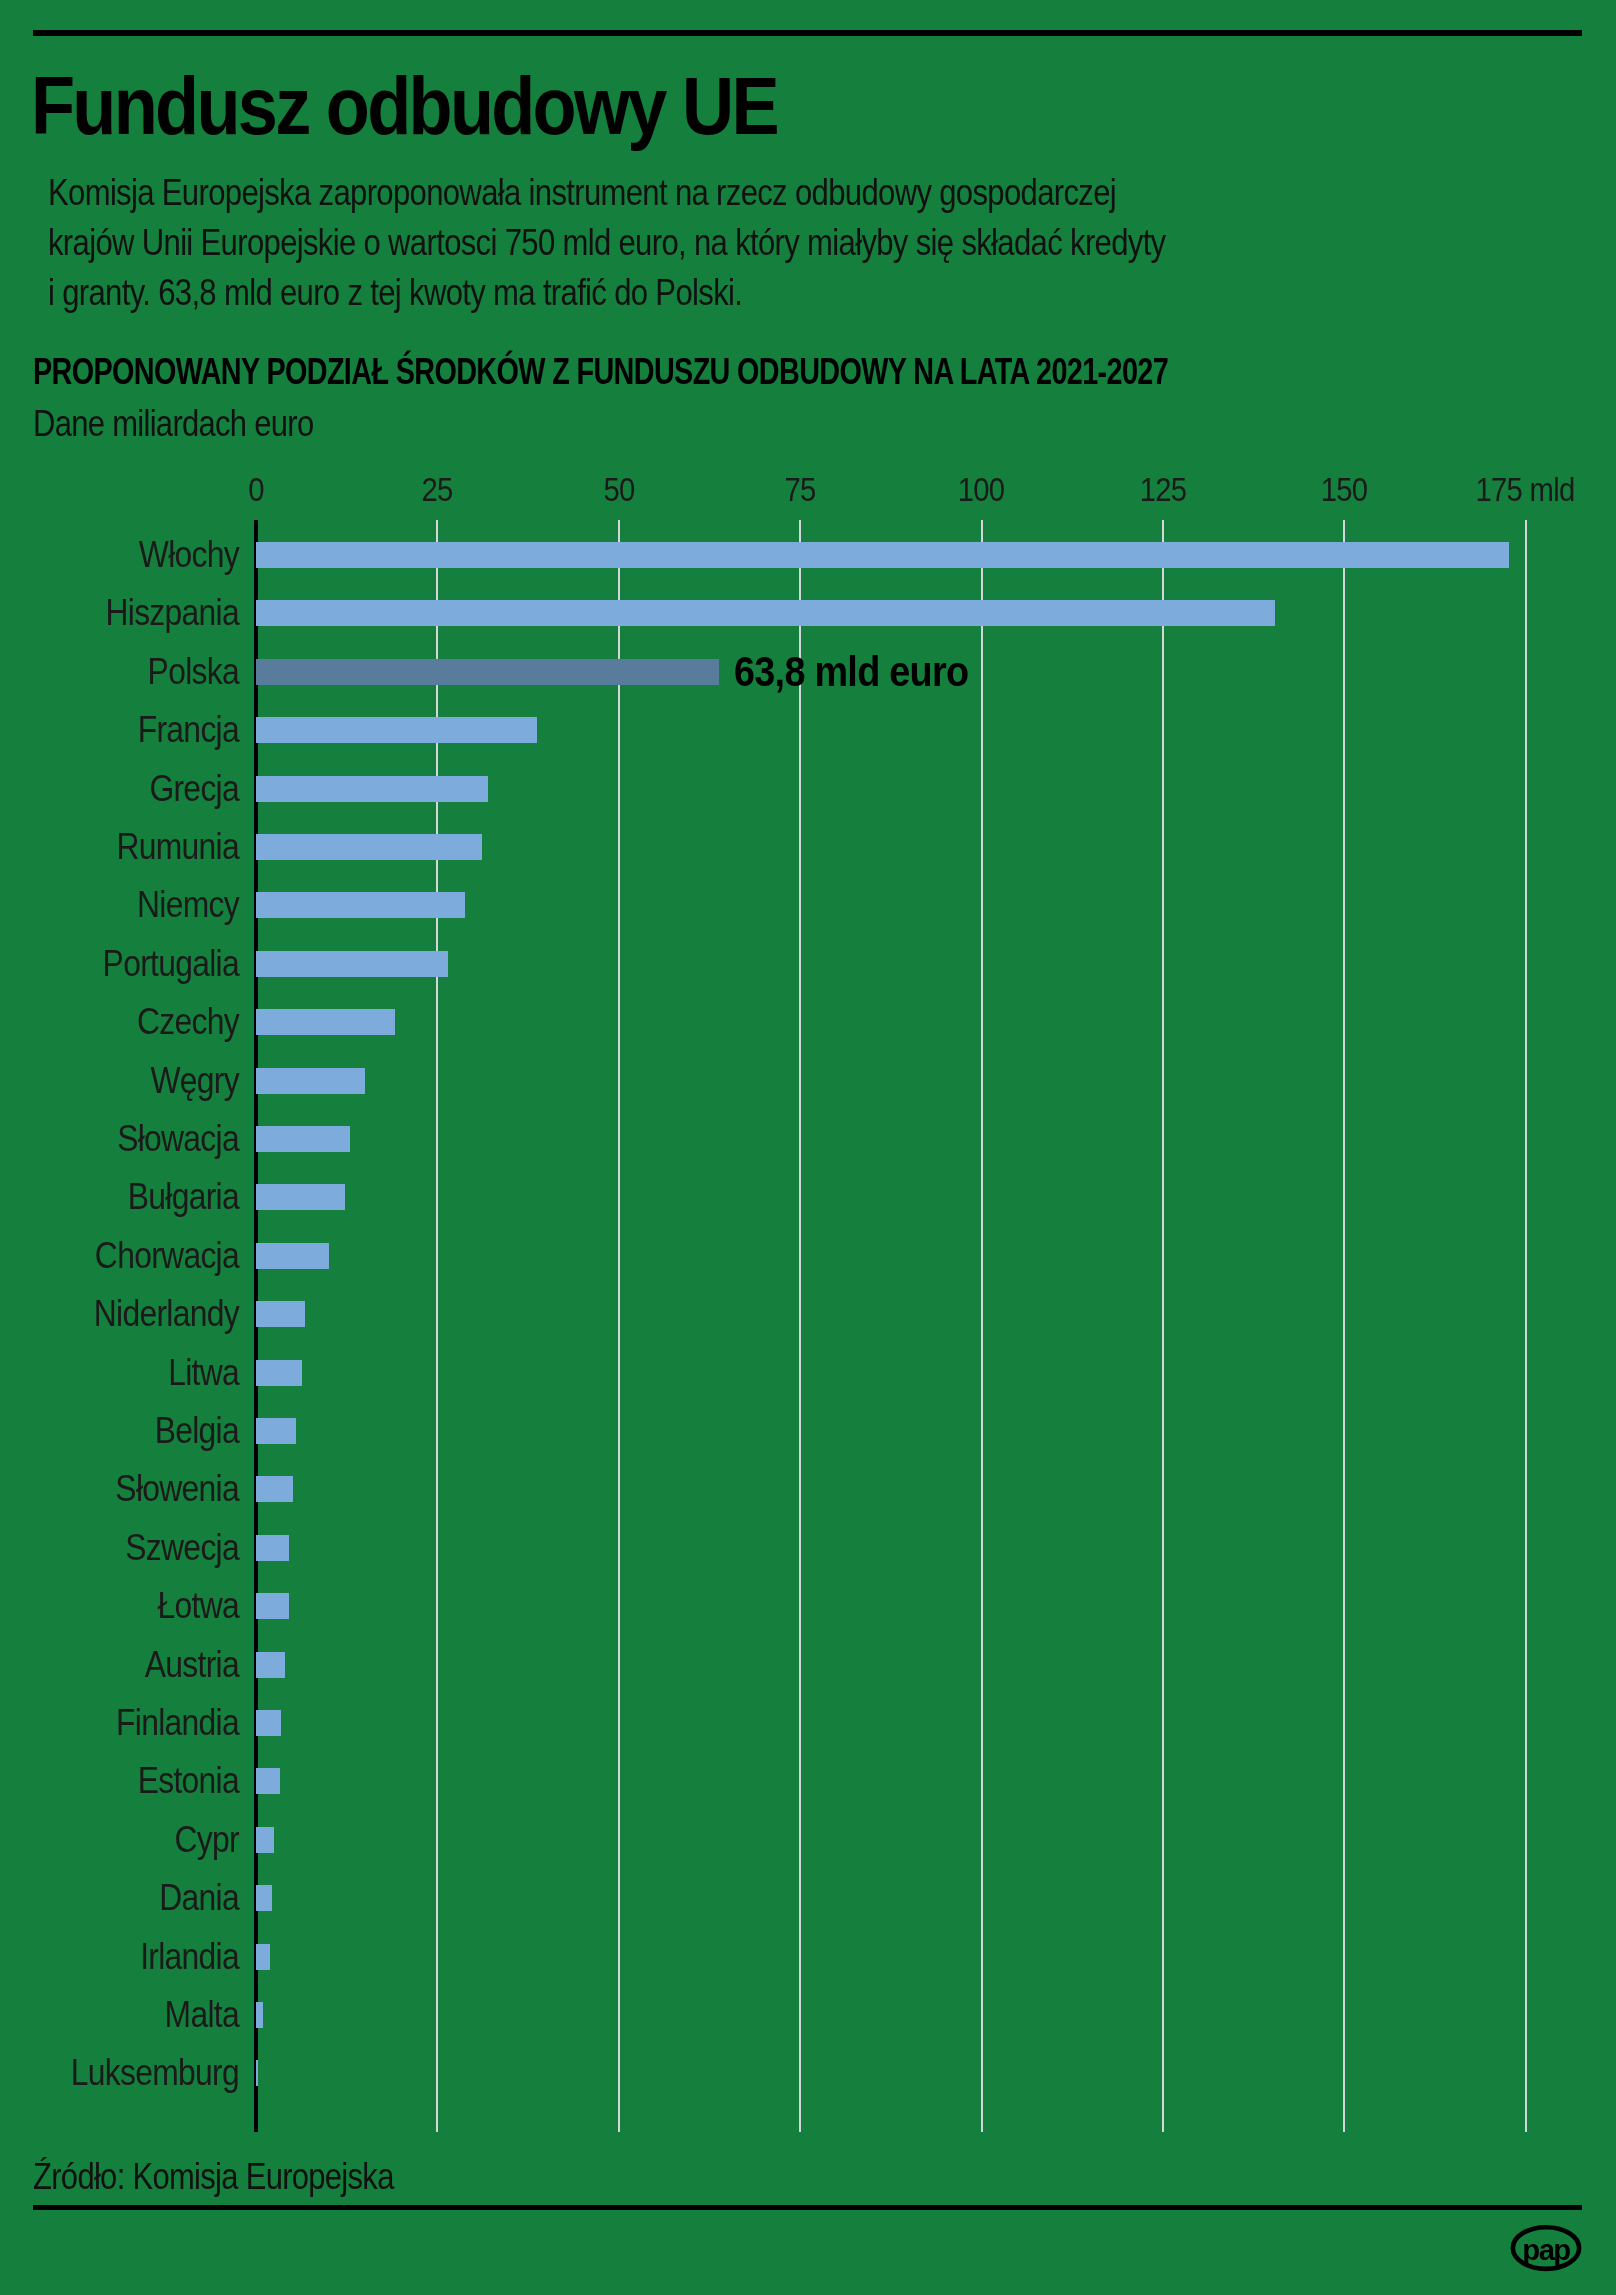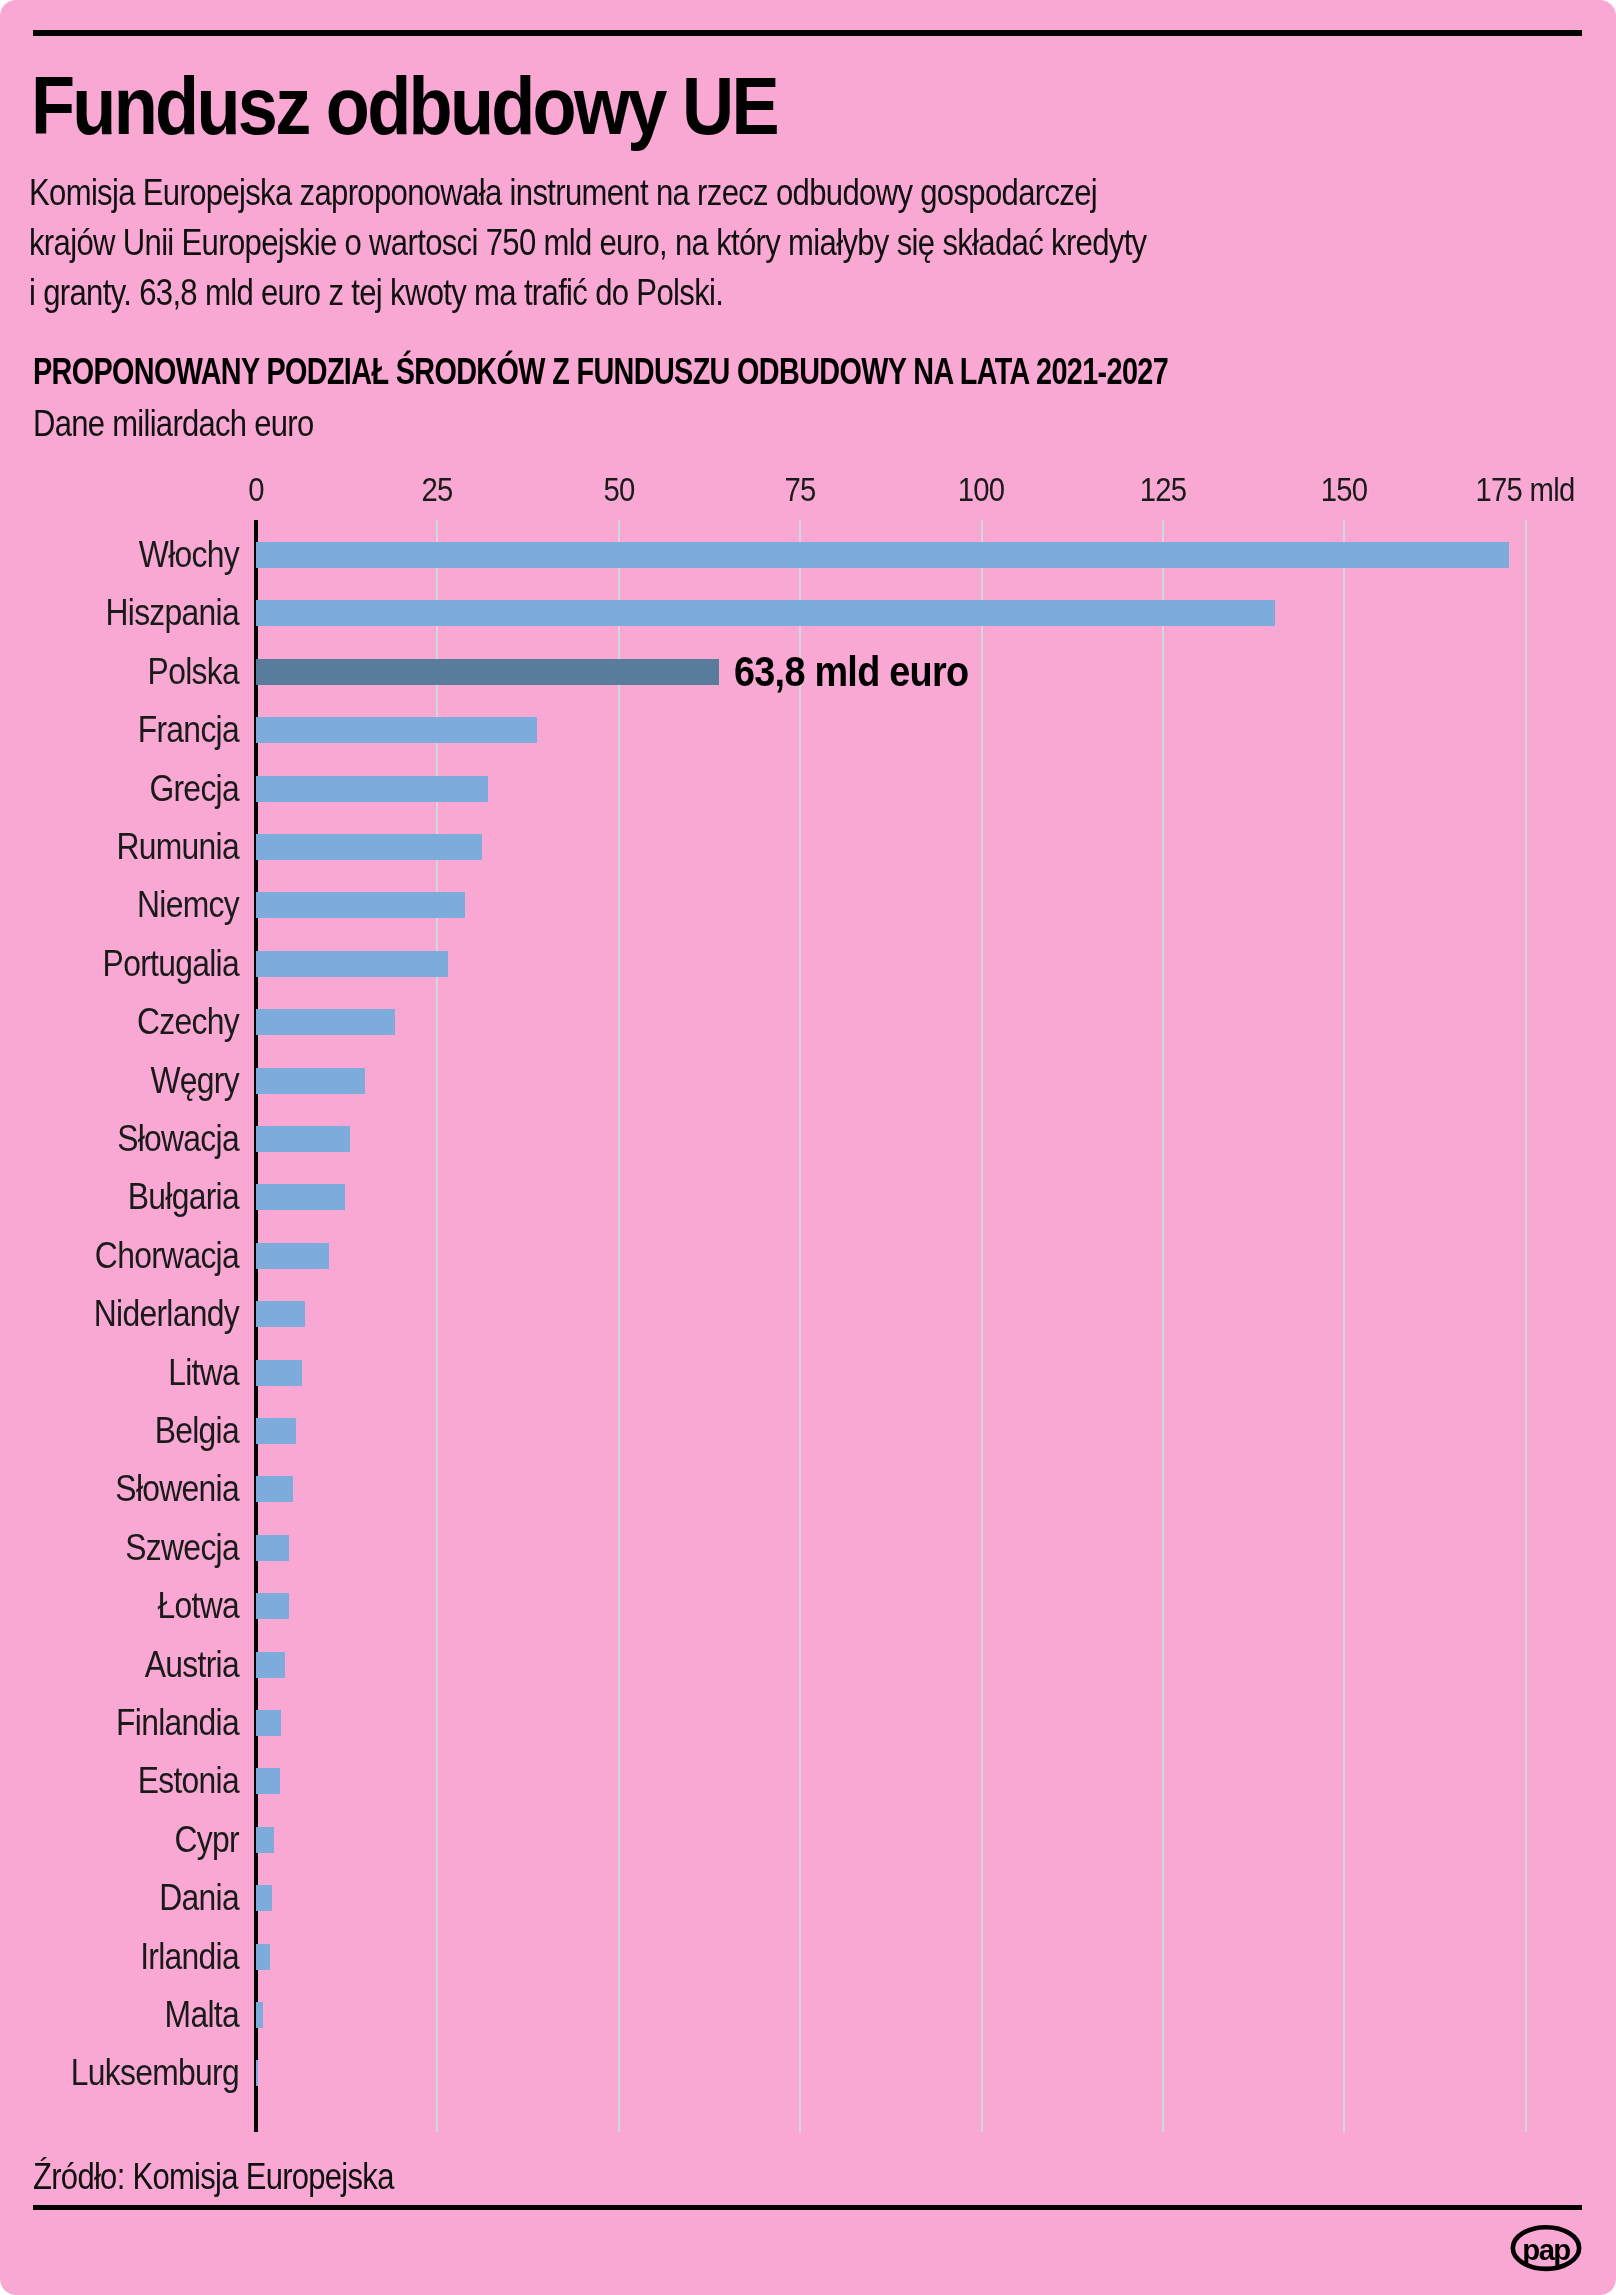--- a/index.html
+++ b/index.html
@@ -1,34 +1,33 @@
 <!DOCTYPE html>
 <html lang="pl" style="font-size:12.4px"><head>
 <meta charset="utf-8">
 <style>
   html,body{margin:0;padding:0;background:#fff;}
   .page{
     position:relative;
     width:1616px;height:2295px;
-    background:#f9a8d4;
+    background:#15803d;
     font-family:"Liberation Sans", sans-serif;
     color:#000;
     overflow:hidden;
-    border-radius:16px;
   }
   .rule{position:absolute;left:33px;width:1549px;background:#000;}
   .rule.top{top:29.5px;height:6.2px;}
   .rule.bottom{top:2205px;height:5.4px;}
   .title{
     position:absolute;left:31px;top:59px;
     font-size:82px;font-weight:900;letter-spacing:-3.1px;
     transform:scaleX(0.88);transform-origin:0 50%;
     white-space:nowrap;color:#000;
   }
-  .intro{position:absolute;left:29px;top:168px;}
+  .intro{position:absolute;left:48px;top:168px;}
   .intro-line{
     font-size:37px;font-weight:300;line-height:50px;
     letter-spacing:-0.8px;white-space:nowrap;color:#111;
     transform:scaleX(0.84);transform-origin:0 50%;
   }
   .chart-header{
     position:absolute;left:33px;top:351px;
     font-size:36px;font-weight:800;letter-spacing:-0.8px;
     white-space:nowrap;color:#000;
     transform:scaleX(0.80);transform-origin:0 50%;

